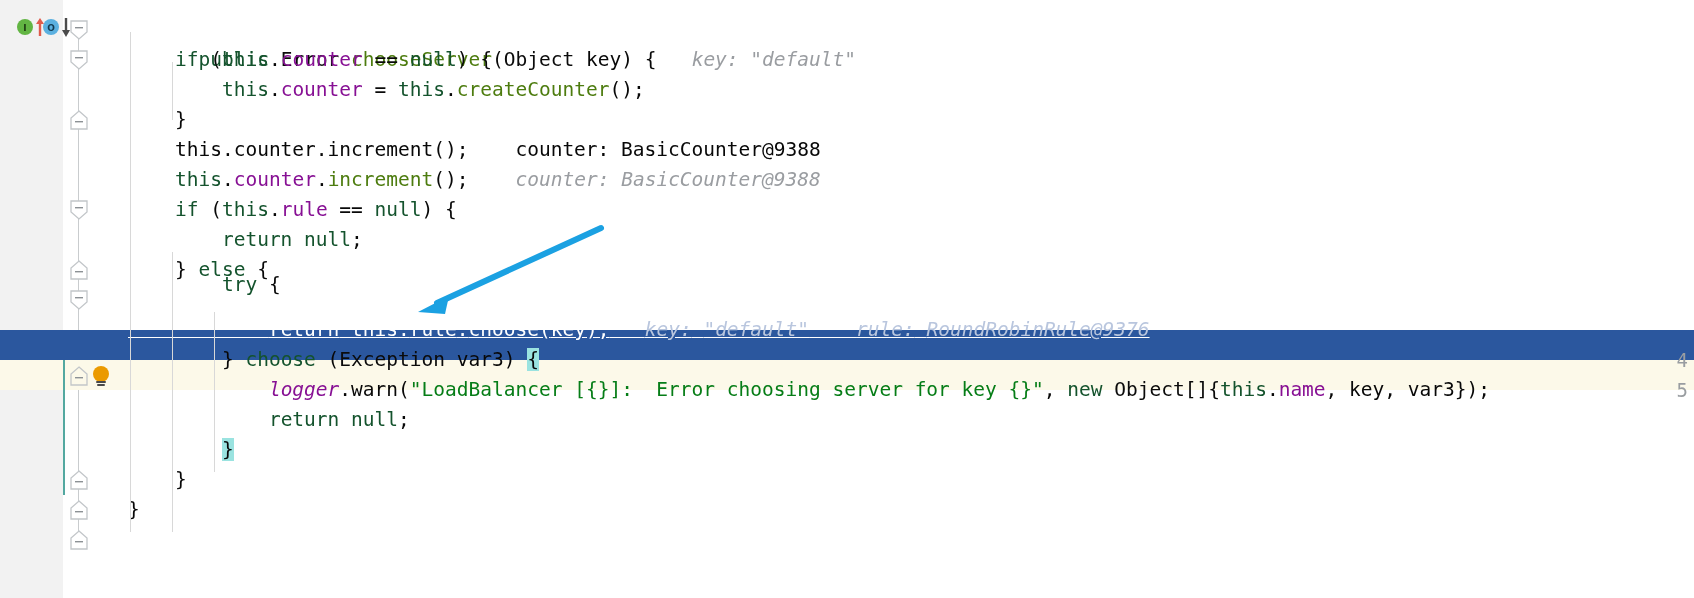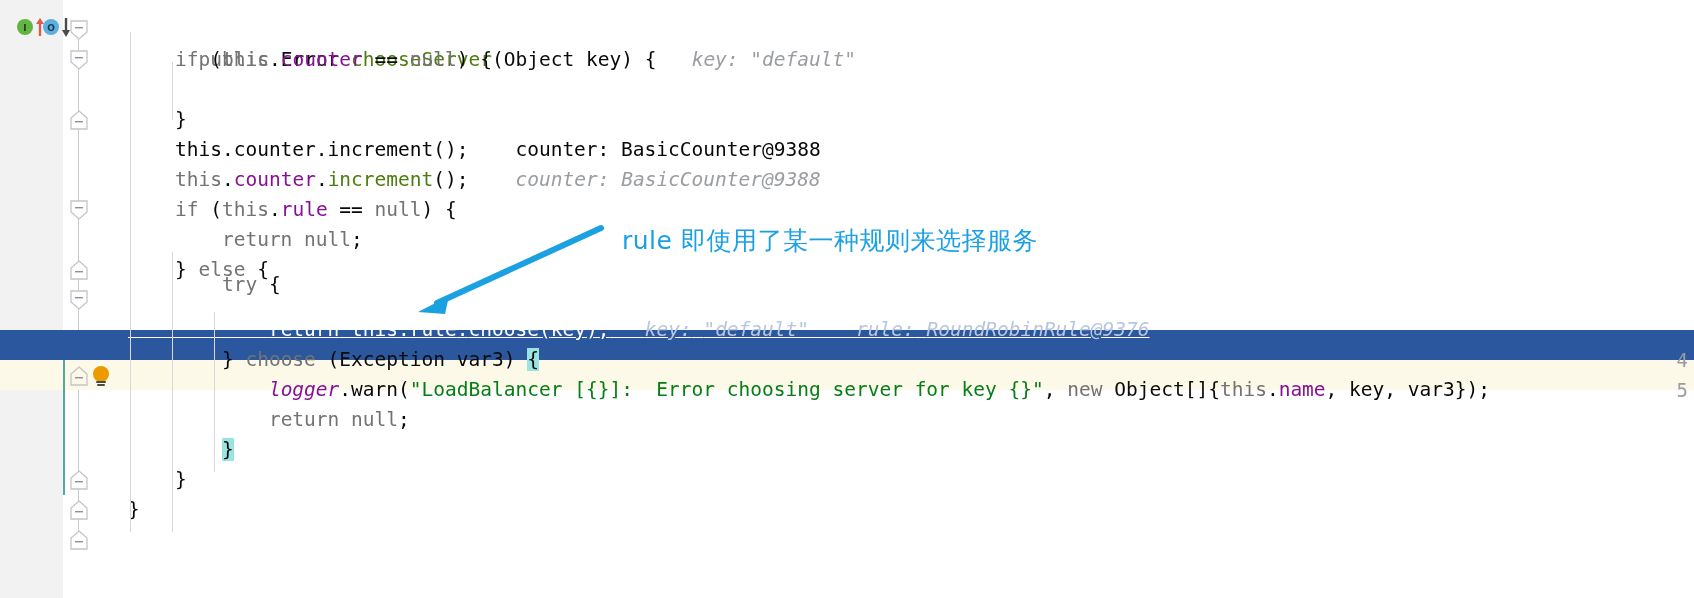--- a/index.html
+++ b/index.html
@@ -47,21 +47,21 @@
 
   
   .selband{position:absolute;left:0;width:1694px;height:30px;background:#2b579e;z-index:1;}
   .curband{position:absolute;left:0;width:1694px;height:30px;background:#fcf9e9;z-index:1;}
   .curband-marker{position:absolute;width:2px;height:30px;background:#53a8a0;}
 
   
   .iguide{position:absolute;width:1px;background:#d8d8d8;z-index:3;}
 
   
-  .kw{color:#737373;}
+  .kw{color:#14532d;}
   .ty{color:#0b0b0b;}
   .mth{color:#4d7c0f;}
   .fld{color:#871094;}
   .str{color:#067d17;}
   .pl{color:#080808;}
   .hint{color:#9a9da1;font-style:italic;}
   .hint-sel{color:#b9c6de;font-style:italic;}
   .fldi{color:#871094;font-style:italic;}
   .brace-hl{background:#9ae3e0;}
 
@@ -209,20 +209,21 @@
     <div class="iguide" style="left:58px;top:62px;height:58px;"></div>
     <div class="iguide" style="left:58px;top:252px;height:280px;"></div>
     <div class="iguide" style="left:100px;top:312px;height:160px;"></div>
 
     <div class="row" style="top:15px;"><span class="txt">
       <span class="kw">public</span><span class="pl"> </span><span class="ty">Error</span><span class="pl"> </span><span class="mth">chooseServer</span><span class="pl">(</span><span class="ty">Object</span><span class="pl"> key</span><span class="pl">) {</span><span class="pl">   </span><span class="hint">key:</span><span class="hint"> </span><span class="hint">"default"</span>
     </span></div>
 
     <div class="row" style="top:45px;"><span class="txt">    <span class="kw">if</span><span class="pl"> (</span><span class="kw">this</span><span class="pl">.</span><span class="fld">counter</span><span class="pl"> == </span><span class="kw">null</span><span class="pl">) {</span></span></div>
 
+    <div class="row" style="top:75px;"><span class="txt">        <span class="kw">this</span><span class="pl">.</span><span class="fld">counter</span><span class="pl"> = </span><span class="kw">this</span><span class="pl">.</span><span class="mth">createCounter</span><span class="pl">();</span></span></div>
 
     <div class="row" style="top:105px;"><span class="txt">    <span class="pl">}</span></span></div>
 
     <div class="row" style="top:135px;"><span class="txt">    this.counter.increment();    counter: BasicCounter@9388</span></div>
 
     <div class="row" style="top:165px;"><span class="txt">    <span class="kw">this</span><span class="pl">.</span><span class="fld">counter</span><span class="pl">.</span><span class="mth">increment</span><span class="pl">();</span><span class="pl">    </span><span class="hint">counter:</span><span class="hint"> </span><span class="hint">BasicCounter@9388</span></span></div>
 
     <div class="row" style="top:195px;"><span class="txt">    <span class="kw">if</span><span class="pl"> (</span><span class="kw">this</span><span class="pl">.</span><span class="fld">rule</span><span class="pl"> == </span><span class="kw">null</span><span class="pl">) {</span></span></div>
 
     <div class="row" style="top:225px;"><span class="txt">        <span class="kw">return</span><span class="kw"> null</span><span class="pl">;</span></span></div>
@@ -245,15 +246,14 @@
 
     <div class="row" style="top:495px;"><span class="txt"><span class="pl">}</span></span></div>
 
   </div>
 
   <svg class="anno-arrow" style="left:405px;top:218px;" width="210" height="105" viewBox="0 0 210 105">
     <line x1="196" y1="10" x2="32" y2="85" stroke="#1ba1e2" stroke-width="6" stroke-linecap="round"></line>
     <path d="M13 94 L44 78 L40 96 Z" fill="#1ba1e2"></path>
   </svg>
 
-  <div class="anno-text" style="left:622px;top:224px;">rule 即使用了某一种规则来选择服务</div>
 
 </div>
 
 </body></html>

